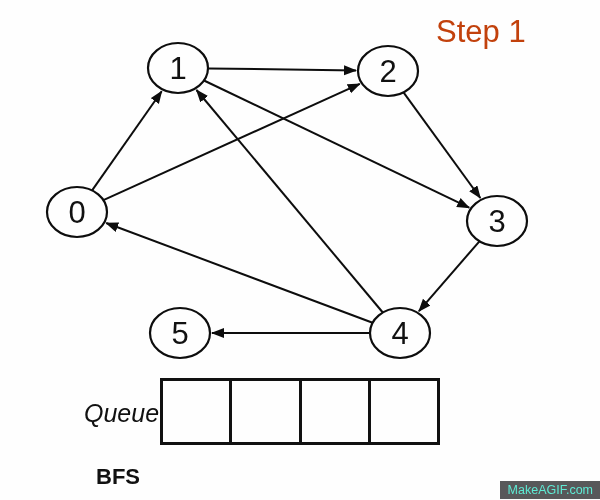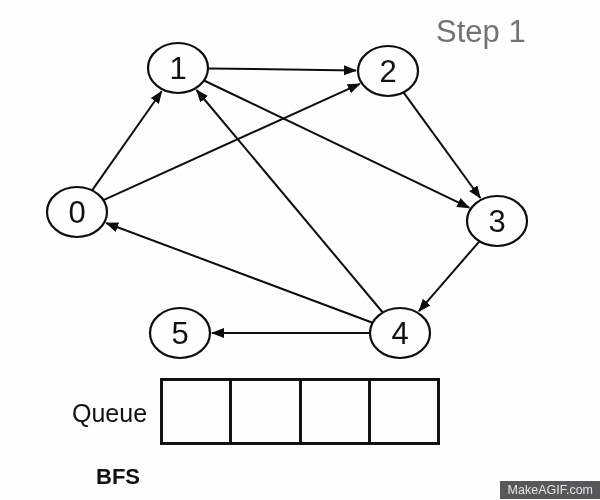--- a/index.html
+++ b/index.html
@@ -25,24 +25,25 @@
   .step-title {
     position: absolute;
     left: 436px;
     top: 14px;
     font-size: 31px;
     font-weight: 400;
     letter-spacing: 0px;
   }
   .queue-label {
     position: absolute;
-    left: 72px;
+    left: 84px;
     top: 399px;
     font-size: 25px;
     color: #111111;
+    font-style: italic;
   }
   .queue-box {
     position: absolute;
     left: 160px;
     top: 378px;
     width: 280px;
     height: 67px;
     box-sizing: border-box;
     border: 3px solid #111111;
     display: flex;
@@ -127,28 +128,28 @@
           <ellipse cx="400" cy="333" rx="30" ry="25" fill="#fefefe" stroke="#0d0d0d" stroke-width="2.2"></ellipse>
           <text x="400" y="344" class="node-label">4</text>
         </g>
         <g>
           <ellipse cx="180" cy="333" rx="30" ry="25" fill="#fefefe" stroke="#0d0d0d" stroke-width="2.2"></ellipse>
           <text x="180" y="344" class="node-label">5</text>
         </g>
       </g>
   </svg>
 
-  <div class="step-title" style="color: #737373; text-align: center;">Step 1</div>
+  <div class="step-title" style="color: #c2410c; text-align: center;">Step 1</div>
 
   <div class="queue-label">Queue</div>
 
   <div class="queue-box" id="queue-box">
       <div class="queue-cell"></div>
       <div class="queue-cell"></div>
       <div class="queue-cell"></div>
       <div class="queue-cell"></div>
     </div>
 
   <div class="bfs-label">BFS</div>
 
-  <div class="watermark" style="background: rgb(88, 88, 90); color: #e5e5e5;">MakeAGIF.com</div>
+  <div class="watermark" style="background: rgb(88, 88, 90); color: #5eead4;">MakeAGIF.com</div>
 
 </div>
 
 </body></html>

